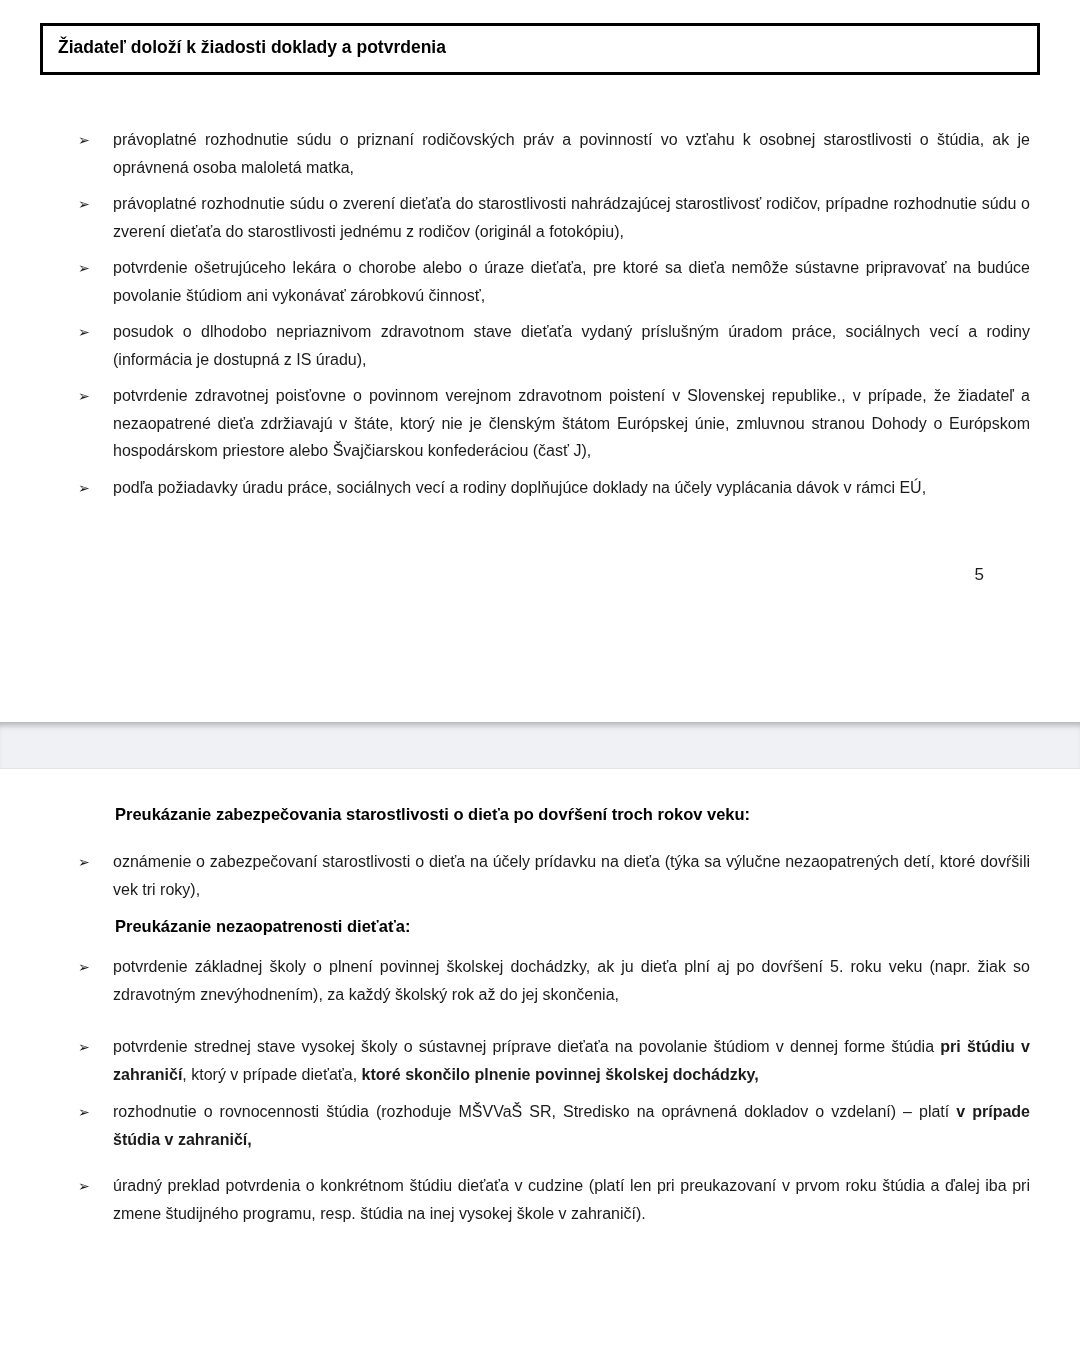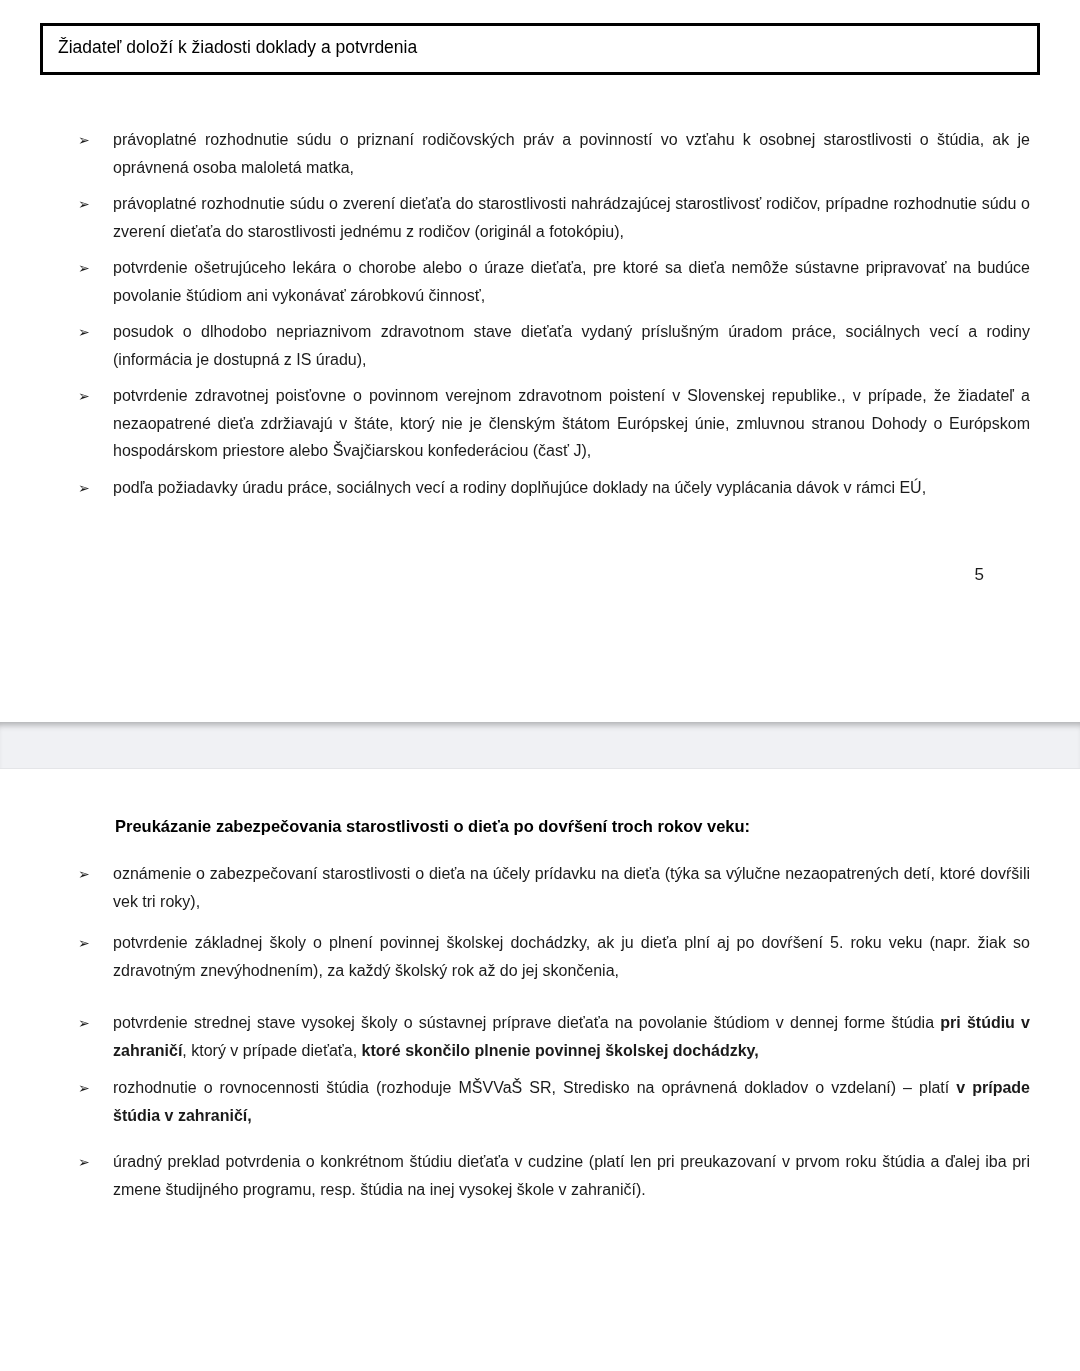--- a/index.html
+++ b/index.html
@@ -19,28 +19,28 @@
     background: #ffffff;
     box-sizing: border-box;
     position: relative;
   }
   .page-1 {
     height: 722px;
     padding-top: 23px;
   }
   .page-2 {
     height: 509px;
-    padding-top: 48px;
+    padding-top: 36px;
   }
   .title-box {
     margin: 0 40px;
     border: 3px solid #000000;
     padding: 11px 15px 14px 15px;
     font-size: 17.5px;
-    font-weight: normal;
+    font-weight: bold;
     color: #000000;
     background: #ffffff;
   }
   ul.doc-list {
     list-style: none;
     margin: 0;
     padding: 0;
   }
   .page-1 ul.doc-list {
     margin-top: 51px;
@@ -133,20 +133,21 @@
   <div class="page page-2">
     <div class="heading heading-care">Preukázanie zabezpečovania starostlivosti o dieťa po dovŕšení troch rokov veku:</div>
 
     <ul class="doc-list care-list">
         <li class="item">
           <span class="marker">➢</span>
           <div><span>oznámenie o zabezpečovaní starostlivosti o dieťa na účely prídavku na dieťa (týka sa výlučne nezaopatrených detí, ktoré dovŕšili vek tri roky),</span></div>
         </li>
       </ul>
 
+    <div class="heading heading-dependency">Preukázanie nezaopatrenosti dieťaťa:</div>
 
     <ul class="doc-list dependency-list">
         <li class="item">
           <span class="marker">➢</span>
           <div><span>potvrdenie základnej školy o plnení povinnej školskej dochádzky, ak ju dieťa plní aj po dovŕšení 5. roku veku (napr. žiak so zdravotným znevýhodnením), za každý školský rok až do jej skončenia,</span></div>
         </li>
         <li class="item">
           <span class="marker">➢</span>
           <div><span>potvrdenie strednej stave vysokej školy o sústavnej príprave dieťaťa na povolanie štúdiom v dennej forme štúdia </span><span class="b">pri štúdiu v zahraničí</span><span>, ktorý v prípade dieťaťa, </span><span class="b">ktoré skončilo plnenie povinnej školskej dochádzky,</span></div>
         </li>

